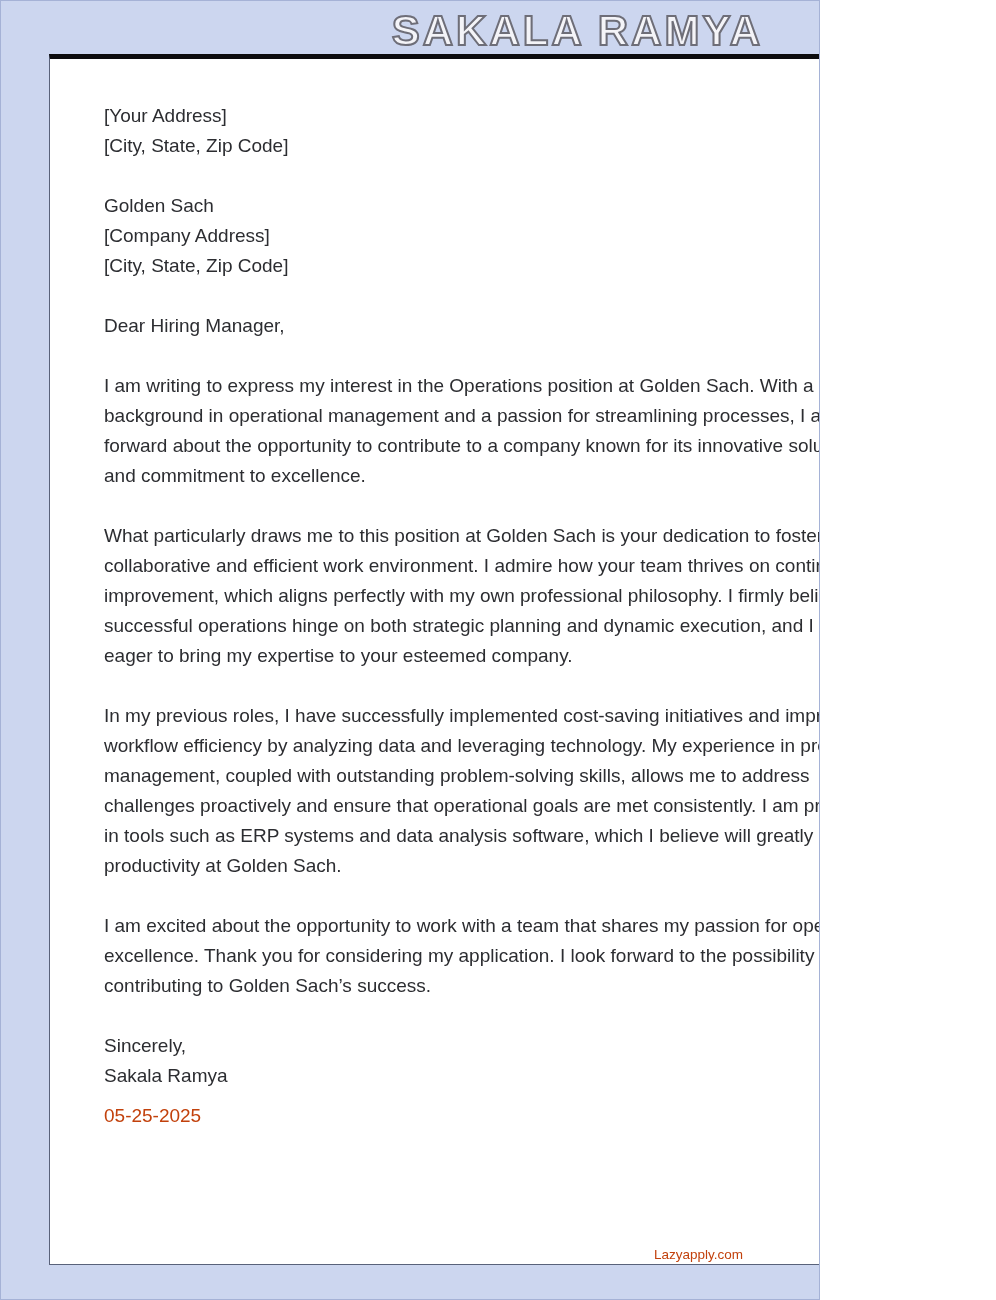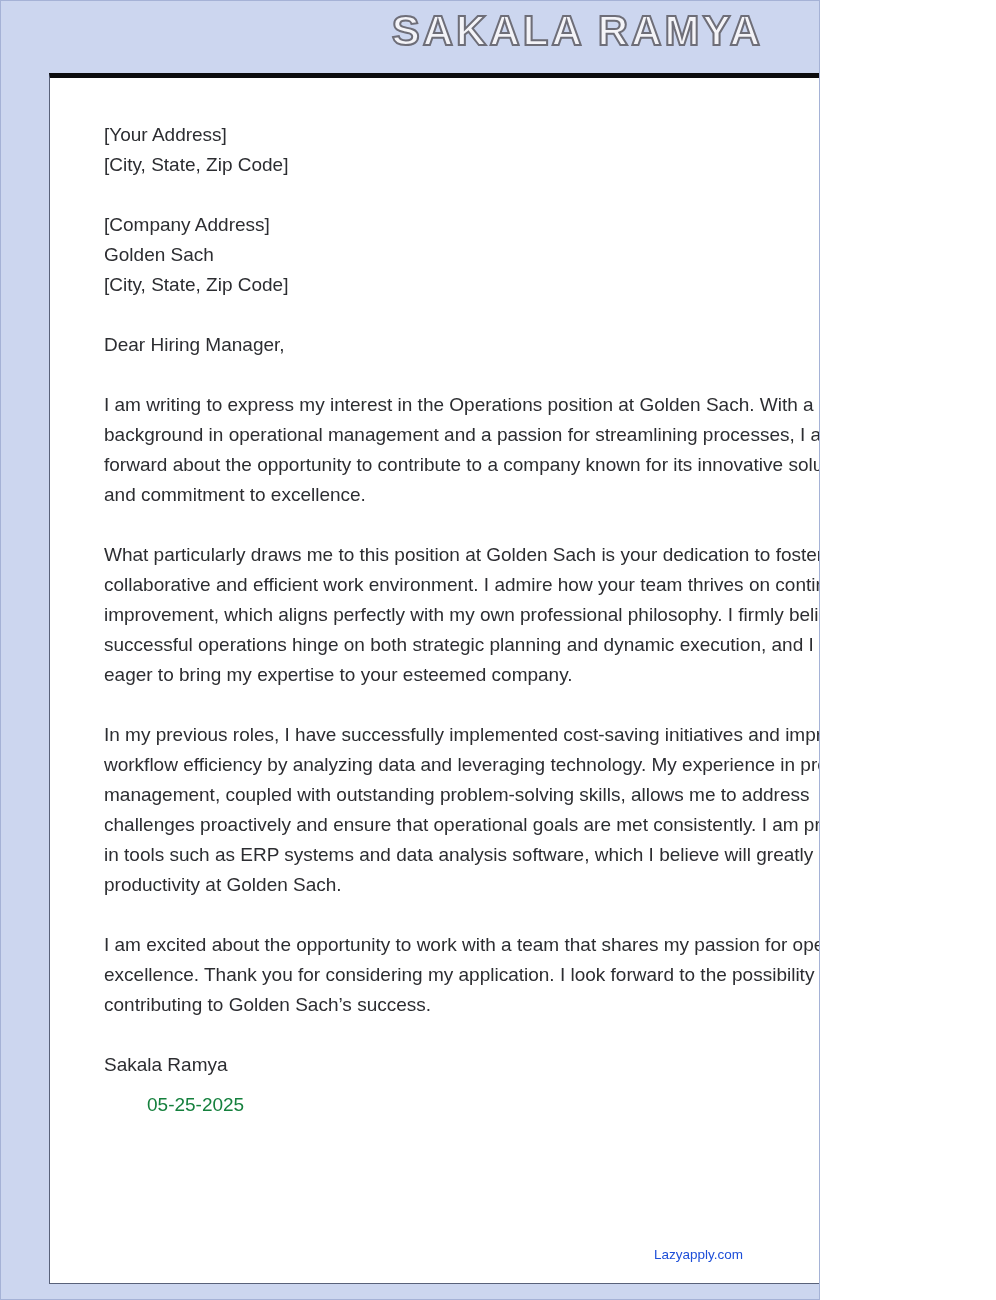--- a/index.html
+++ b/index.html
@@ -26,79 +26,79 @@
     font-weight: 700;
     letter-spacing: 3px;
     color: #f4f4f8;
     -webkit-text-stroke: 2px #6e6e78;
     text-shadow: 0 0 1px #6e6e78;
     white-space: nowrap;
   }
   .page {
     position: absolute;
     left: 48px;
-    top: 72px;
+    top: 53px;
     width: 900px;
     height: 1211px;
     background: #ffffff;
     border: 1px solid #59627a;
     border-top: 5px solid #0c0c0e;
     box-sizing: border-box;
     padding: 42px 54px 16px 54px;
     color: #2c2d31;
     font-size: 19px;
     line-height: 30px;
   }
   .block { margin: 0 0 30px 0; }
   .line { display: block; }
   p.para { margin: 0 0 30px 0; }
   .salutation { margin: 12px 0 30px 0; }
   .closing-block { margin: 0; }
   .date-line {
     margin-top: 10px;
-    color: #15803d;
+    color: #c2410c;
     cursor: pointer;
-    margin-left: 43px;
   }
   .footer-brand {
     position: absolute;
     right: 76px;
     top: 1246px;
     font-size: 13.5px;
-    color: #1d4ed8;
+    color: #c2410c;
   }
 </style>
 </head>
 <body>
 
 <div class="canvas">
 
   <div class="header-name">SAKALA RAMYA</div>
 
   <div class="page">
 
     <div class="block">
       <span class="line">[Your Address]</span>
       <span class="line">[City, State, Zip Code]</span>
     </div>
 
     <div class="block">
+      <span class="line">Golden Sach</span>
       <span class="line">[Company Address]</span>
-      <span class="line">Golden Sach</span>
       <span class="line">[City, State, Zip Code]</span>
     </div>
 
     <div class="salutation">Dear Hiring Manager,</div>
 
     <p class="para">I am writing to express my interest in the Operations position at Golden Sach. With a strong background in operational management and a passion for streamlining processes, I am forward about the opportunity to contribute to a company known for its innovative solutions and commitment to excellence.</p>
     <p class="para">What particularly draws me to this position at Golden Sach is your dedication to fostering a collaborative and efficient work environment. I admire how your team thrives on continuous improvement, which aligns perfectly with my own professional philosophy. I firmly believe that successful operations hinge on both strategic planning and dynamic execution, and I am eager to bring my expertise to your esteemed company.</p>
     <p class="para">In my previous roles, I have successfully implemented cost-saving initiatives and improved workflow efficiency by analyzing data and leveraging technology. My experience in project management, coupled with outstanding problem-solving skills, allows me to address challenges proactively and ensure that operational goals are met consistently. I am proficient in tools such as ERP systems and data analysis software, which I believe will greatly enhance productivity at Golden Sach.</p>
     <p class="para">I am excited about the opportunity to work with a team that shares my passion for operational excellence. Thank you for considering my application. I look forward to the possibility of contributing to Golden Sach’s success.</p>
 
     <div class="closing-block">
+      <span class="line">Sincerely,</span>
       <span class="line">Sakala Ramya</span>
     </div>
 
     <div class="date-line">05-25-2025</div>
 
   </div>
 
   <div class="footer-brand">Lazyapply.com</div>
 
 </div>

